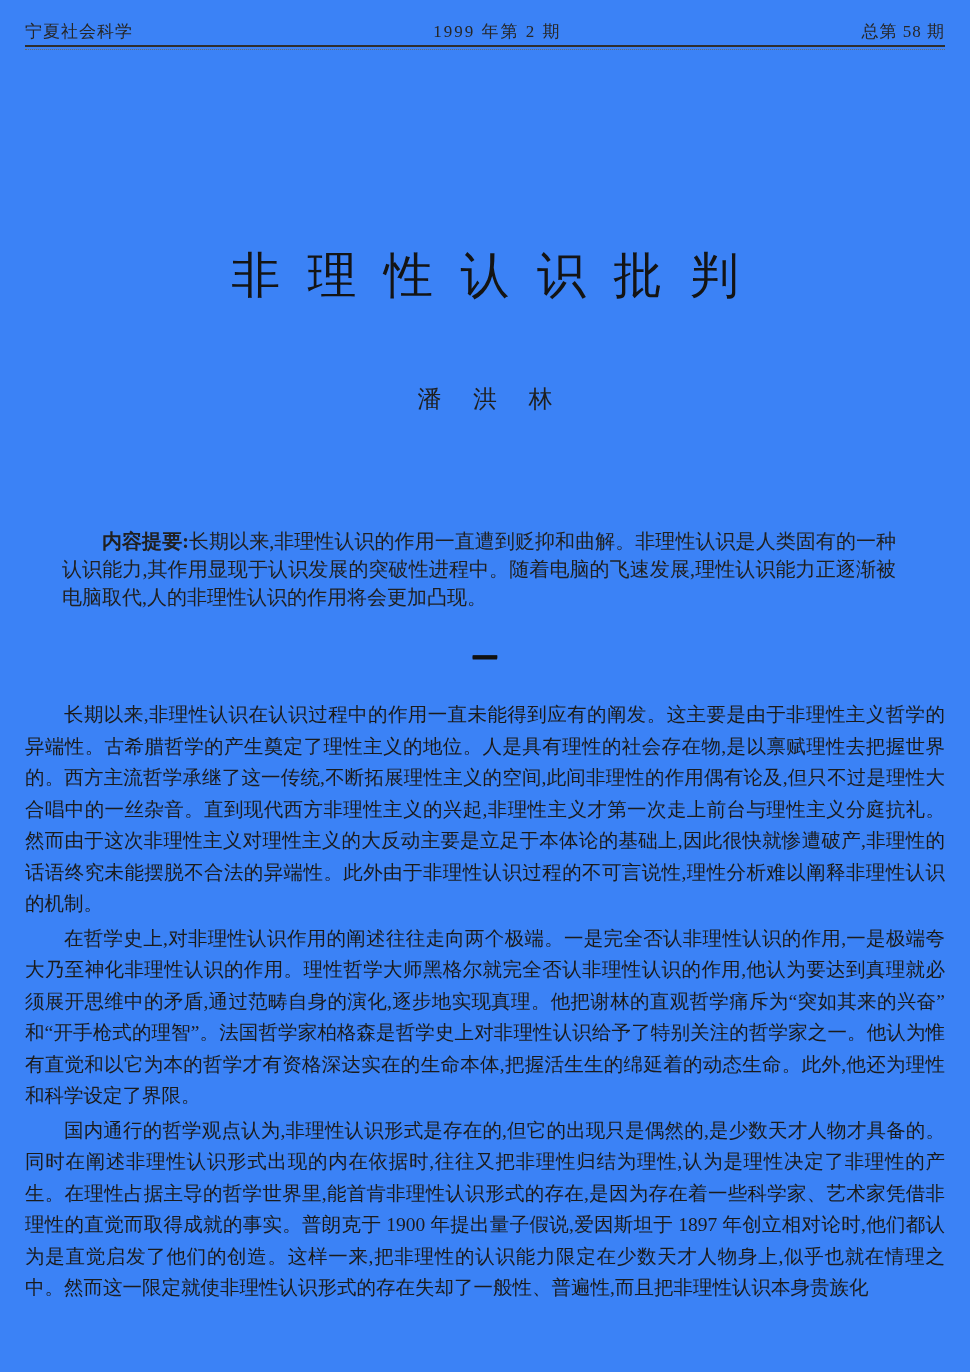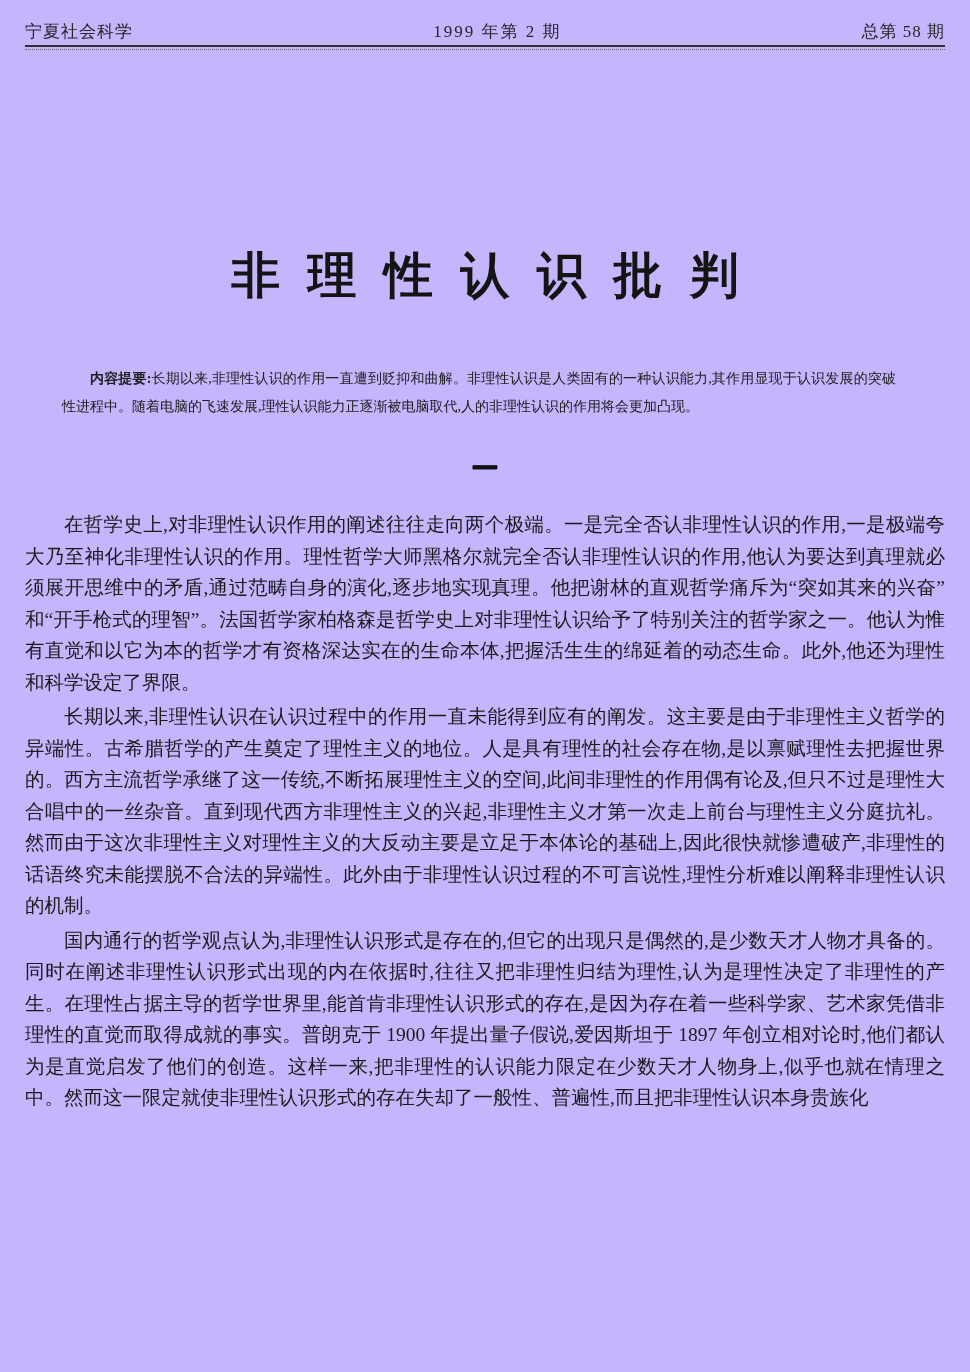--- a/index.html
+++ b/index.html
@@ -6,21 +6,21 @@
     margin: 0;
     padding: 0;
     background: #e8e8e6;
     font-family: "Liberation Serif", "DejaVu Serif", serif;
   }
   .page {
     position: relative;
     width: 970px;
     height: 1372px;
     margin: 0 auto;
-    background: #c4b5fd;
+    background: #3b82f6;
     color: #1b1b1b;
     overflow: hidden;
     box-sizing: border-box;
   }
   
   .running-head {
     display: flex;
     justify-content: space-between;
     align-items: baseline;
     padding: 20px 25px 2px 25px;
@@ -36,40 +36,40 @@
   }
   .head-rule-dotted {
     margin: 0 25px;
     border-top: 1.5px dotted #6a6a6a;
     height: 0;
   }
   
   .article-title {
     margin: 200px 0 0 0;
     font-size: 49px;
-    font-weight: 700;
+    font-weight: 400;
     line-height: 1.05;
     text-align: center;
     letter-spacing: 0.56em;
     padding-left: 0.56em; 
     color: #141414;
   }
   .article-author {
     margin-top: 82px;
     font-size: 24px;
     text-align: center;
     letter-spacing: 0.38em;
     padding-left: 0.38em;
     word-spacing: 0.30em;
     color: #1f1f1f;
   }
   
   .abstract {
-    margin: 64px 74px 0 62px;
-    font-size: 14px;
+    margin: 112px 74px 0 62px;
+    font-size: 20px;
     line-height: 28px;
     text-align: justify;
     color: #202020;
   }
   .abstract p { margin: 0; text-indent: 2em; }
   .abstract .abstract-label { font-weight: bold; }
   
   .section-marker {
     margin-top: 34px;
     height: 28px;
@@ -99,26 +99,27 @@
   <div class="running-head">
     <span class="left">宁夏社会科学</span>
     <span class="center">1999 年第 2 期</span>
     <span class="right">总第 58 期</span>
   </div>
   <div class="head-rule-solid"></div>
   <div class="head-rule-dotted"></div>
 
   <h1 class="article-title">非理性认识批判</h1>
 
+  <div class="article-author">潘 洪 林</div>
 
   <section class="abstract">
     <p><span class="abstract-label">内容提要:</span><span>长期以来,非理性认识的作用一直遭到贬抑和曲解。非理性认识是人类固有的一种认识能力,其作用显现于认识发展的突破性进程中。随着电脑的飞速发展,理性认识能力正逐渐被电脑取代,人的非理性认识的作用将会更加凸现。</span></p>
   </section>
 
   <div class="section-marker">一</div>
 
   <main class="article-body">
+    <p>长期以来,非理性认识在认识过程中的作用一直未能得到应有的阐发。这主要是由于非理性主义哲学的异端性。古希腊哲学的产生奠定了理性主义的地位。人是具有理性的社会存在物,是以禀赋理性去把握世界的。西方主流哲学承继了这一传统,不断拓展理性主义的空间,此间非理性的作用偶有论及,但只不过是理性大合唱中的一丝杂音。直到现代西方非理性主义的兴起,非理性主义才第一次走上前台与理性主义分庭抗礼。然而由于这次非理性主义对理性主义的大反动主要是立足于本体论的基础上,因此很快就惨遭破产,非理性的话语终究未能摆脱不合法的异端性。此外由于非理性认识过程的不可言说性,理性分析难以阐释非理性认识的机制。</p>
     <p>在哲学史上,对非理性认识作用的阐述往往走向两个极端。一是完全否认非理性认识的作用,一是极端夸大乃至神化非理性认识的作用。理性哲学大师黑格尔就完全否认非理性认识的作用,他认为要达到真理就必须展开思维中的矛盾,通过范畴自身的演化,逐步地实现真理。他把谢林的直观哲学痛斥为“突如其来的兴奋”和“开手枪式的理智”。法国哲学家柏格森是哲学史上对非理性认识给予了特别关注的哲学家之一。他认为惟有直觉和以它为本的哲学才有资格深达实在的生命本体,把握活生生的绵延着的动态生命。此外,他还为理性和科学设定了界限。</p>
-    <p>长期以来,非理性认识在认识过程中的作用一直未能得到应有的阐发。这主要是由于非理性主义哲学的异端性。古希腊哲学的产生奠定了理性主义的地位。人是具有理性的社会存在物,是以禀赋理性去把握世界的。西方主流哲学承继了这一传统,不断拓展理性主义的空间,此间非理性的作用偶有论及,但只不过是理性大合唱中的一丝杂音。直到现代西方非理性主义的兴起,非理性主义才第一次走上前台与理性主义分庭抗礼。然而由于这次非理性主义对理性主义的大反动主要是立足于本体论的基础上,因此很快就惨遭破产,非理性的话语终究未能摆脱不合法的异端性。此外由于非理性认识过程的不可言说性,理性分析难以阐释非理性认识的机制。</p>
     <p>国内通行的哲学观点认为,非理性认识形式是存在的,但它的出现只是偶然的,是少数天才人物才具备的。同时在阐述非理性认识形式出现的内在依据时,往往又把非理性归结为理性,认为是理性决定了非理性的产生。在理性占据主导的哲学世界里,能首肯非理性认识形式的存在,是因为存在着一些科学家、艺术家凭借非理性的直觉而取得成就的事实。普朗克于 1900 年提出量子假说,爱因斯坦于 1897 年创立相对论时,他们都认为是直觉启发了他们的创造。这样一来,把非理性的认识能力限定在少数天才人物身上,似乎也就在情理之中。然而这一限定就使非理性认识形式的存在失却了一般性、普遍性,而且把非理性认识本身贵族化</p>
   </main>
 
 </div>
 
 </body></html>

